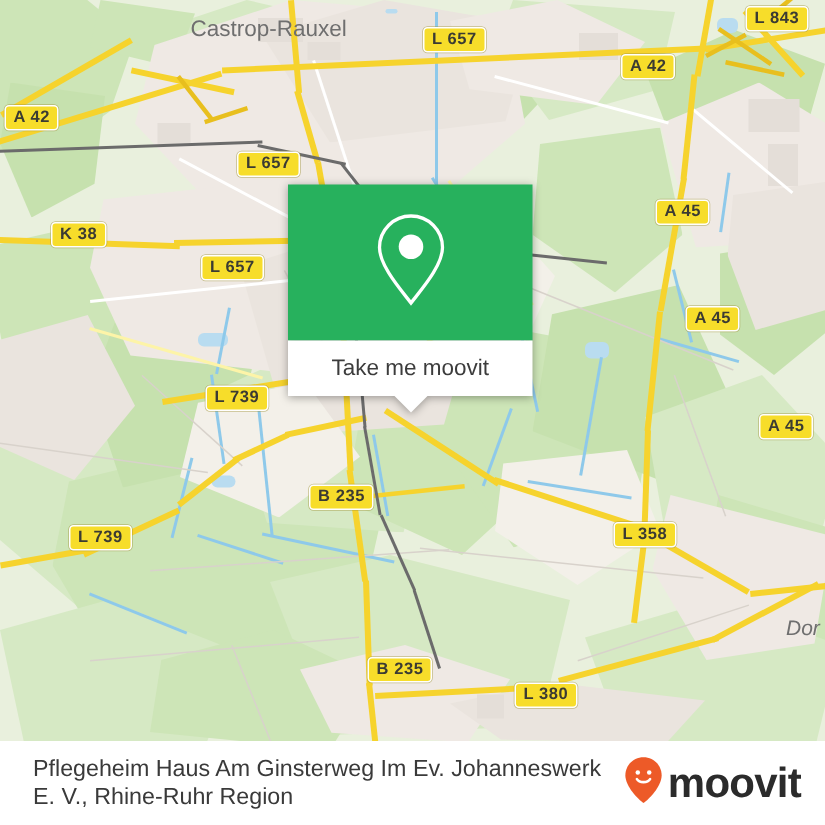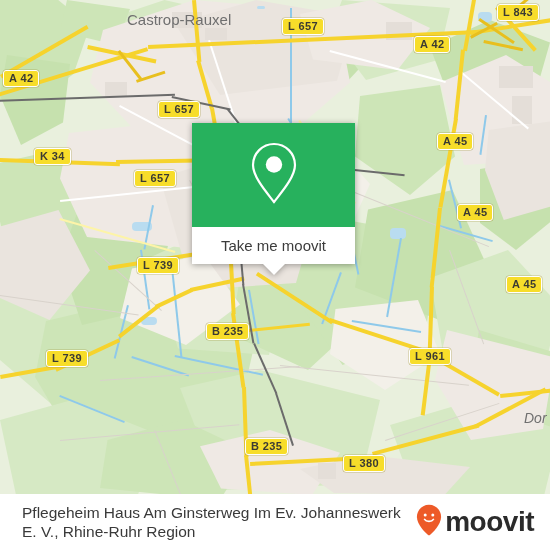--- a/index.html
+++ b/index.html
@@ -319,27 +319,27 @@
         <div class="placelabel" style="left:127px;top:11px;">Castrop-Rauxel</div>
         <div class="placelabel ital" style="left:524px;top:410px;">Dor</div>
       </div>
       <div>
         <div class="shield" style="left:282px;top:18px;">L 657</div>
         <div class="shield" style="left:497px;top:4px;">L 843</div>
         <div class="shield" style="left:414px;top:36px;">A 42</div>
         <div class="shield" style="left:3px;top:70px;">A 42</div>
         <div class="shield" style="left:158px;top:101px;">L 657</div>
         <div class="shield" style="left:437px;top:133px;">A 45</div>
-        <div class="shield" style="left:34px;top:148px;">K 34</div>
+        <div class="shield" style="left:34px;top:148px;">K 38</div>
         <div class="shield" style="left:134px;top:170px;">L 657</div>
         <div class="shield" style="left:457px;top:204px;">A 45</div>
         <div class="shield" style="left:137px;top:257px;">L 739</div>
         <div class="shield" style="left:506px;top:276px;">A 45</div>
         <div class="shield" style="left:206px;top:323px;">B 235</div>
-        <div class="shield" style="left:409px;top:348px;">L 961</div>
+        <div class="shield" style="left:409px;top:348px;">L 358</div>
         <div class="shield" style="left:46px;top:350px;">L 739</div>
         <div class="shield" style="left:245px;top:438px;">B 235</div>
         <div class="shield" style="left:343px;top:455px;">L 380</div>
       </div>
     </div>
 
     <div id="card">
       <div id="card-top">
         <span>
           <svg width="52" height="66" viewBox="0 0 52 66" aria-hidden="true">

